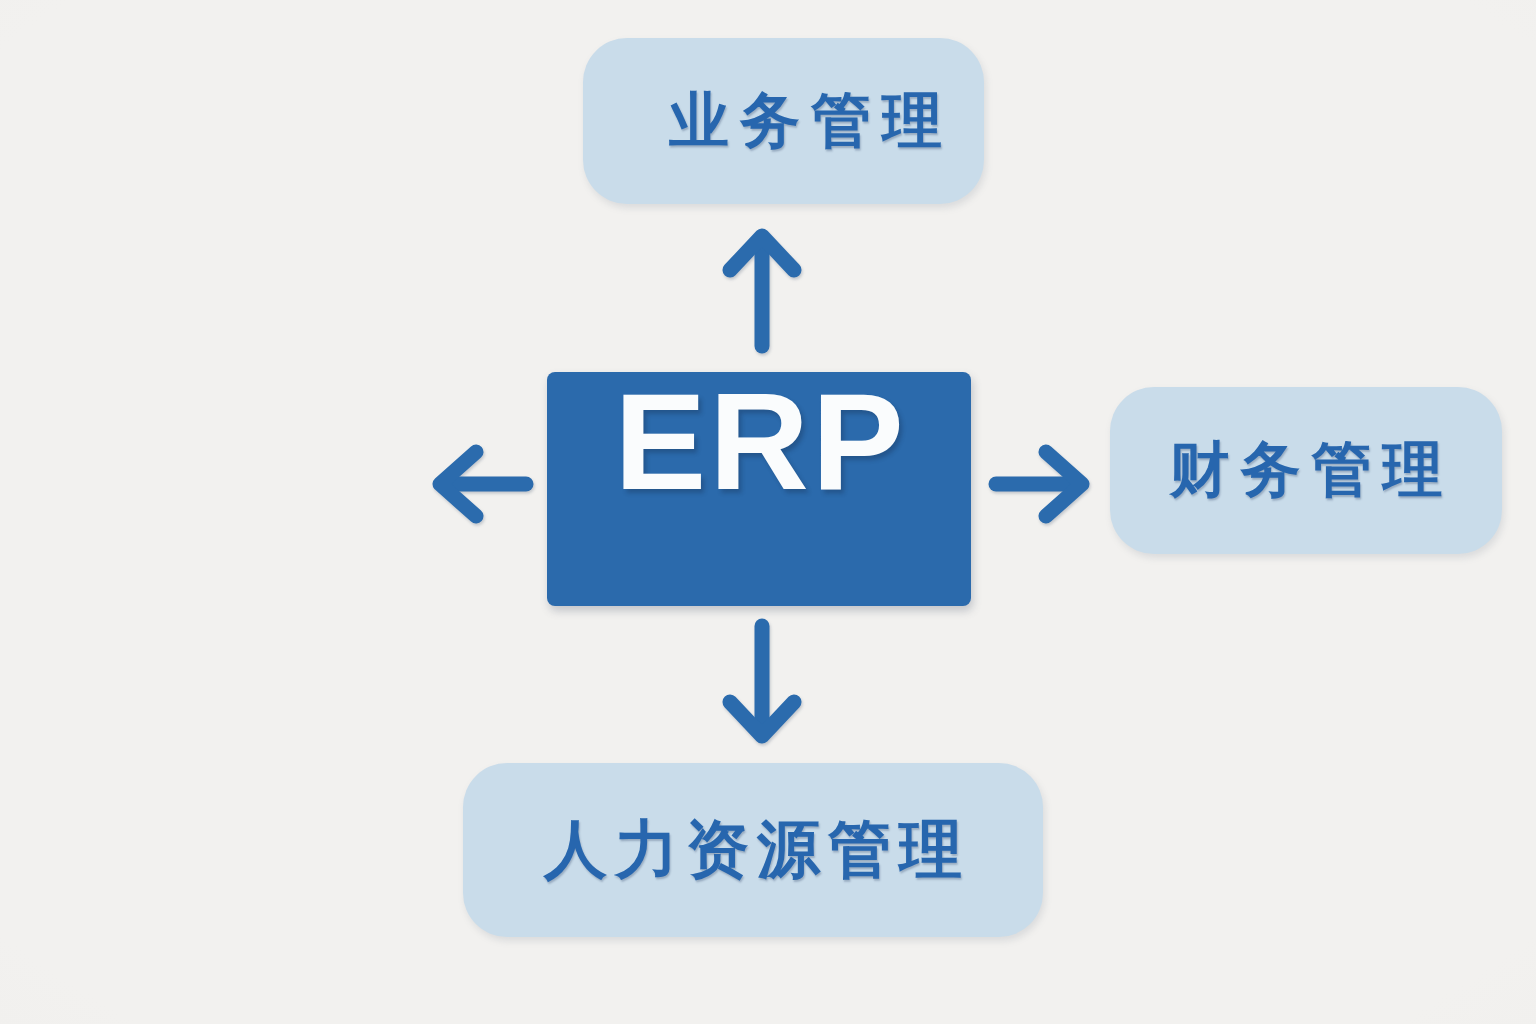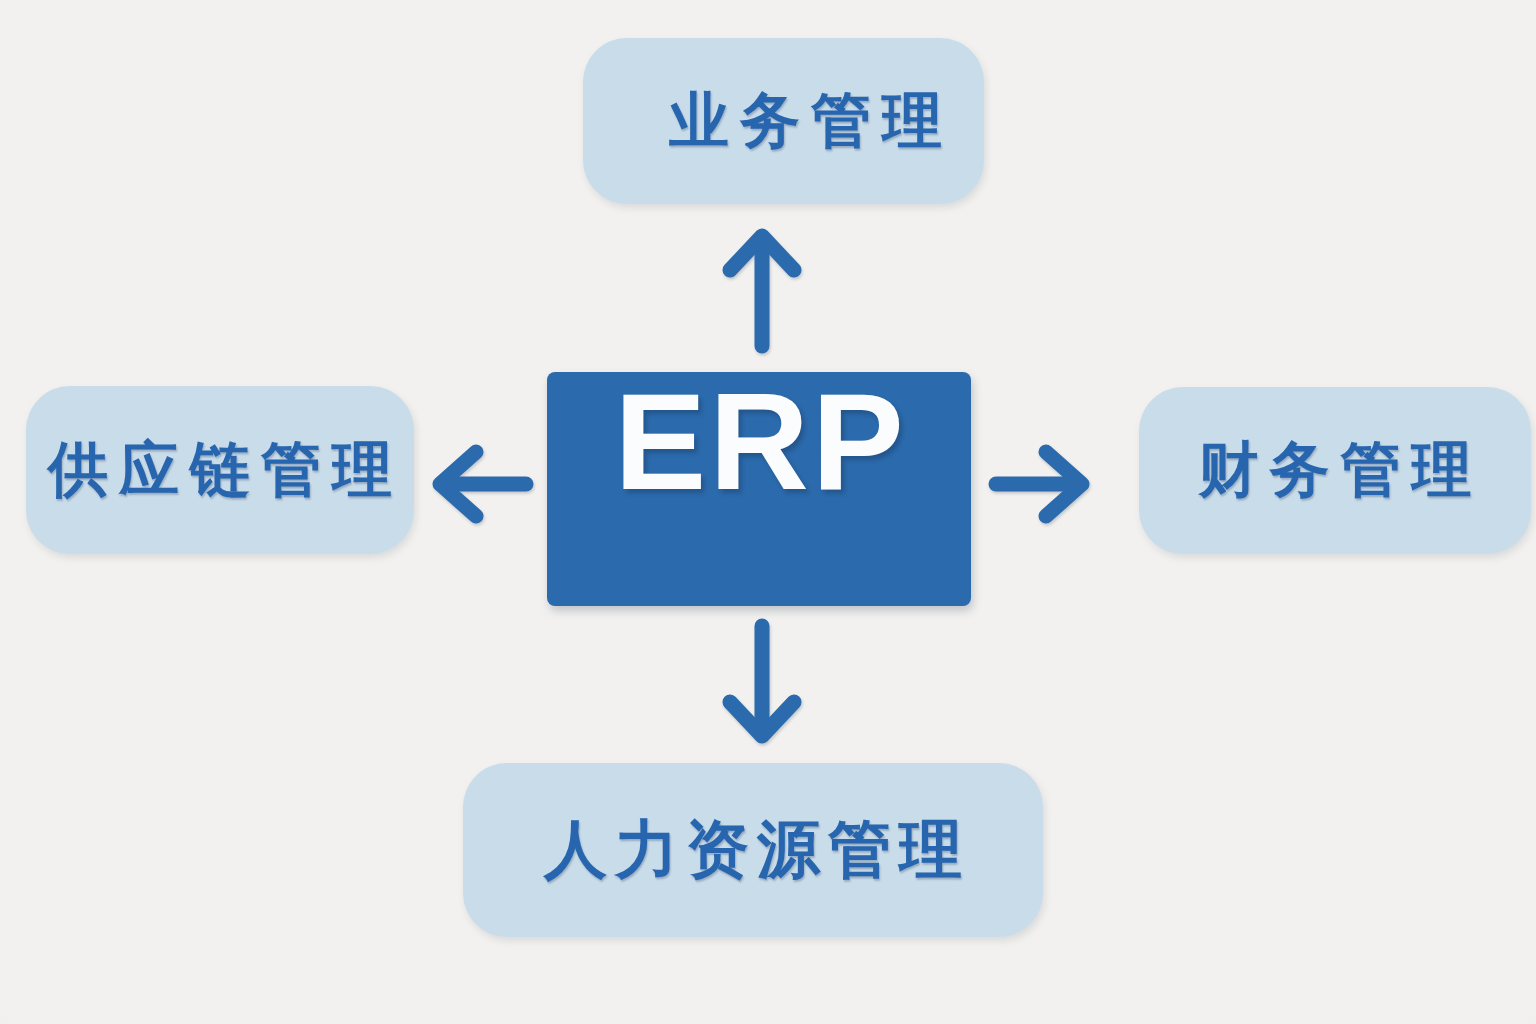--- a/index.html
+++ b/index.html
@@ -27,21 +27,21 @@
   .node-label {
     color: var(--node-text);
     font-weight: bold;
     letter-spacing: 11px;
     margin-right: -11px; 
     white-space: nowrap;
     text-shadow: 1px 2px 2px rgba(25, 45, 85, 0.28);
   }
   .node-top    { left: 583px; top: 38px;  width: 357px; height: 166px; padding-left: 44px; }
   .node-left   { left: 26px;  top: 386px; width: 388px; height: 168px; }
-  .node-right  { left: 1110px;top: 387px; width: 392px; height: 167px; margin-left: 29px; }
+  .node-right  { left: 1110px;top: 387px; width: 392px; height: 167px; }
   .node-bottom { left: 463px; top: 763px; width: 580px; height: 174px; }
   .node-top .node-label,
   .node-left .node-label,
   .node-right .node-label { font-size: 60px; }
   .node-bottom .node-label { font-size: 63px; letter-spacing: 8px; margin-right: -8px; }
 
   .center-box {
     position: absolute;
     left: 547px; top: 372px;
     width: 424px; height: 234px;
@@ -82,23 +82,20 @@
 </style>
 </head>
 <body>
 
 <div class="stage">
 
   <div class="node node-top">
     <span class="node-label">业务管理</span>
   </div>
 
-  <div class="node node-left">
-    <span class="node-label">供应链管理</span>
-  </div>
 
   <div class="node node-right">
     <span class="node-label">财务管理</span>
   </div>
 
   <div class="node node-bottom">
     <span class="node-label">人力资源管理</span>
   </div>
 
   <div class="center-box">

